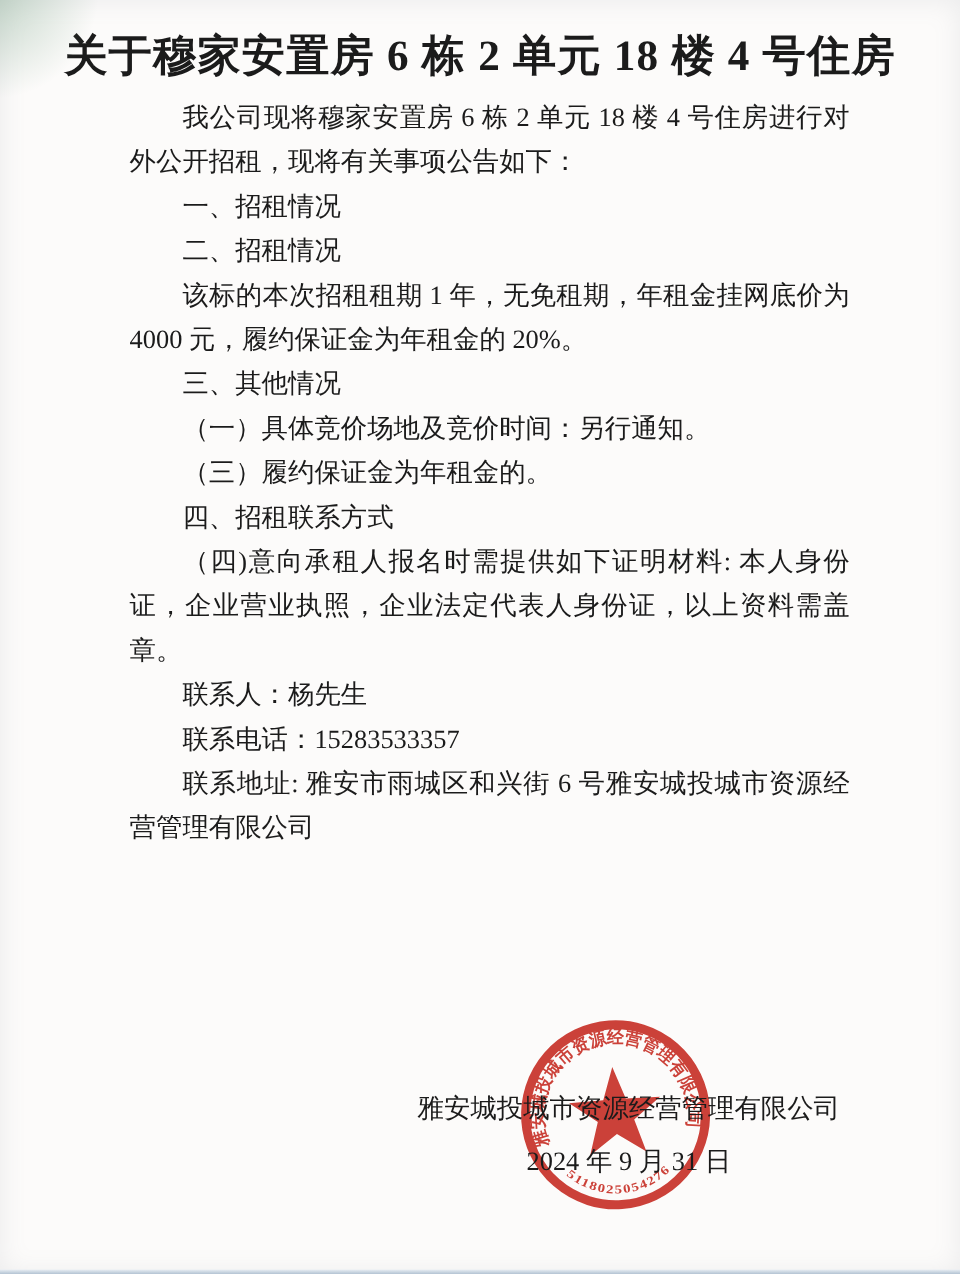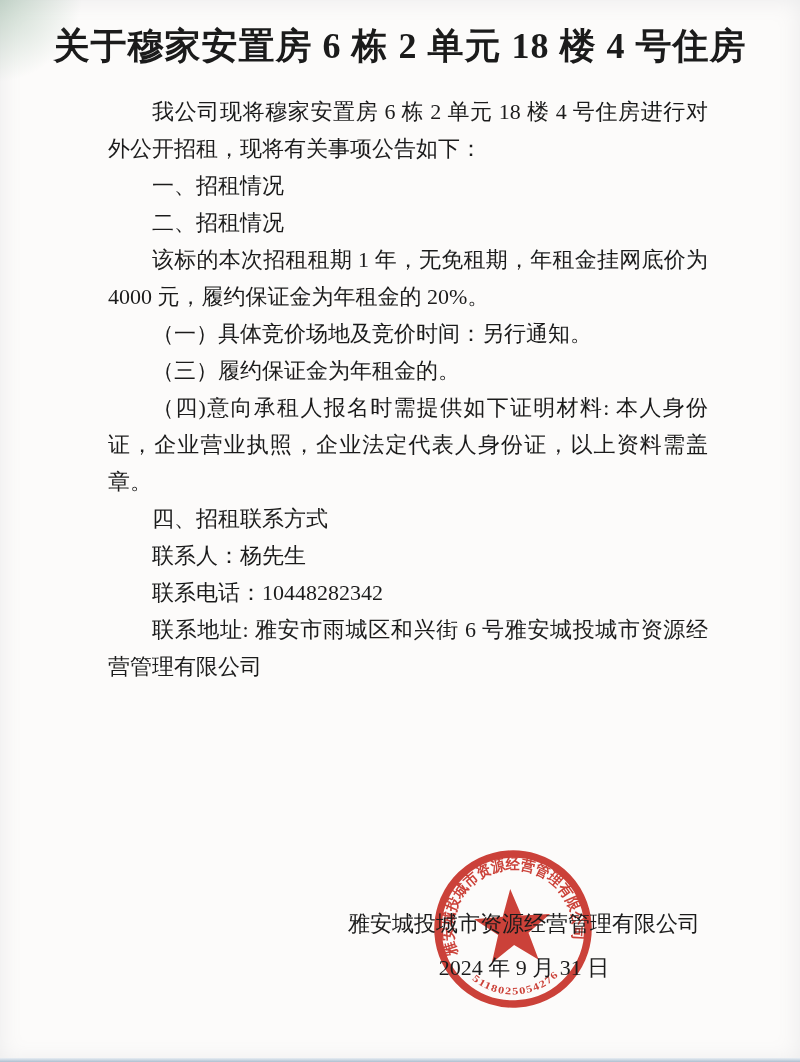--- a/index.html
+++ b/index.html
@@ -30,21 +30,21 @@
   .title-block {
     padding-top: 24px;
     text-align: center;
     font-weight: bold;
     font-size: 36px;
     line-height: 45px;
     letter-spacing: 1px;
   }
   
   .body-block {
-    margin-top: 24px;
+    margin-top: 10px;
     padding-left: 108px;
     padding-right: 92px;
     font-size: 22px;
     line-height: 37px;
     text-align: justify;
   }
   .body-block p {
     margin: 0;
     text-indent: 2em;
   }
@@ -83,26 +83,27 @@
 
   <div class="title-block">
       <div>关于穆家安置房 6 栋 2 单元 18 楼 4 号住房</div>
     </div>
 
   <div class="body-block">
       <p>我公司现将穆家安置房 6 栋 2 单元 18 楼 4 号住房进行对外公开招租，现将有关事项公告如下：</p>
       <p>一、招租情况</p>
       <p>二、招租情况</p>
       <p>该标的本次招租租期 1 年，无免租期，年租金挂网底价为 4000 元，履约保证金为年租金的 20%。</p>
+      <p>三、其他情况</p>
       <p>（一）具体竞价场地及竞价时间：另行通知。</p>
       <p>（三）履约保证金为年租金的。</p>
+      <p>四、招租联系方式</p>
       <p>（四)意向承租人报名时需提供如下证明材料: 本人身份证，企业营业执照，企业法定代表人身份证，以上资料需盖章。</p>
-      <p>四、招租联系方式</p>
       <p>联系人：杨先生</p>
-      <p>联系电话：10448282342</p>
+      <p>联系电话：15283533357</p>
       <p>联系地址: 雅安市雨城区和兴街 6 号雅安城投城市资源经营管理有限公司</p>
     </div>
 
   <div class="seal">
     <svg viewBox="-89 -89 178 178" xmlns="http://www.w3.org/2000/svg">
       <defs>
         <path id="arcTop" d="M -57,21 A 60.5,60.5 0 1 1 57,21" fill="none"></path>
         <path id="arcBottom" d="M -46,46 A 64,64 0 0 0 46,46" fill="none"></path>
       </defs>
       <circle cx="0" cy="0" r="75" fill="none" stroke-width="7.5" stroke="#c8281e"></circle>

